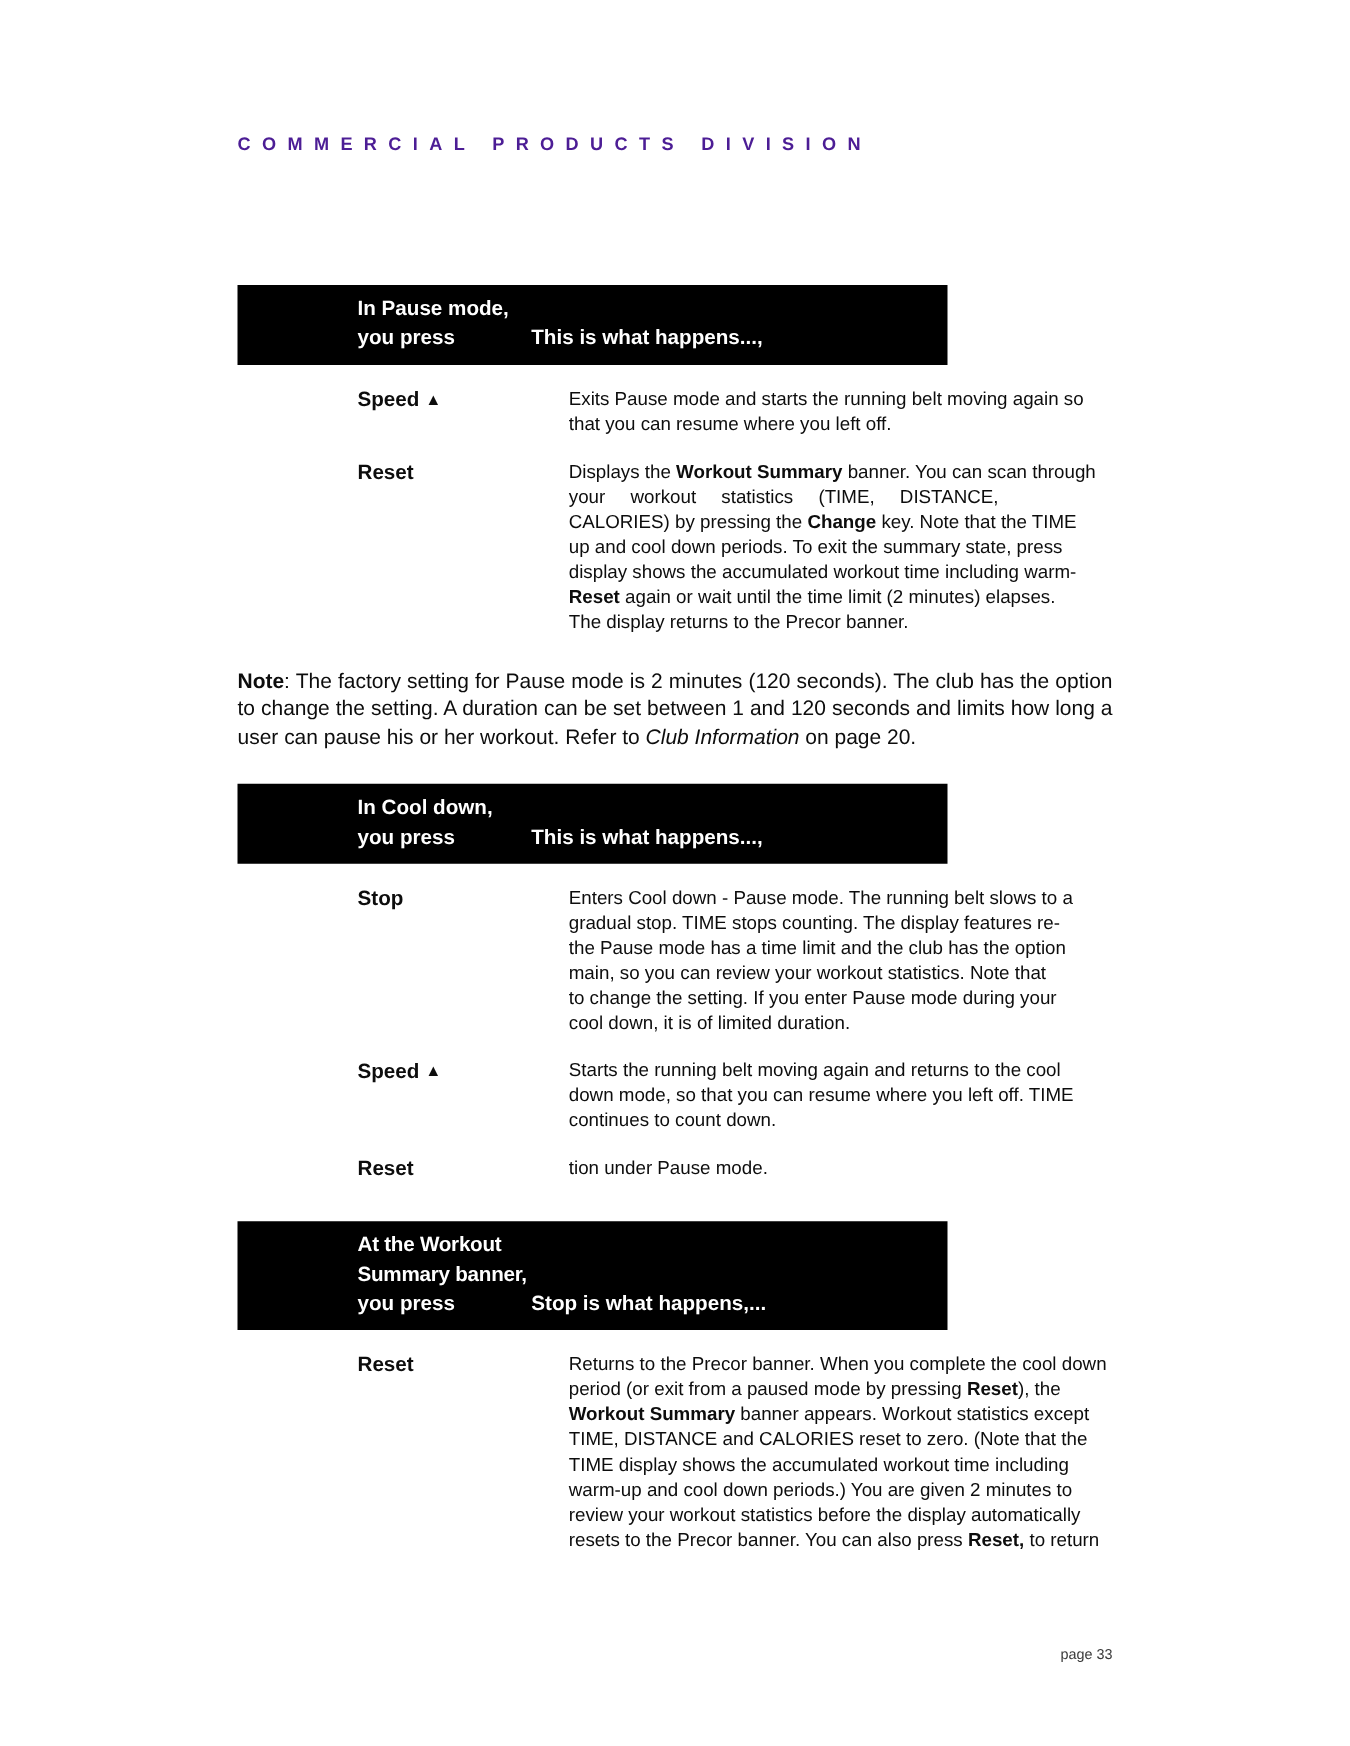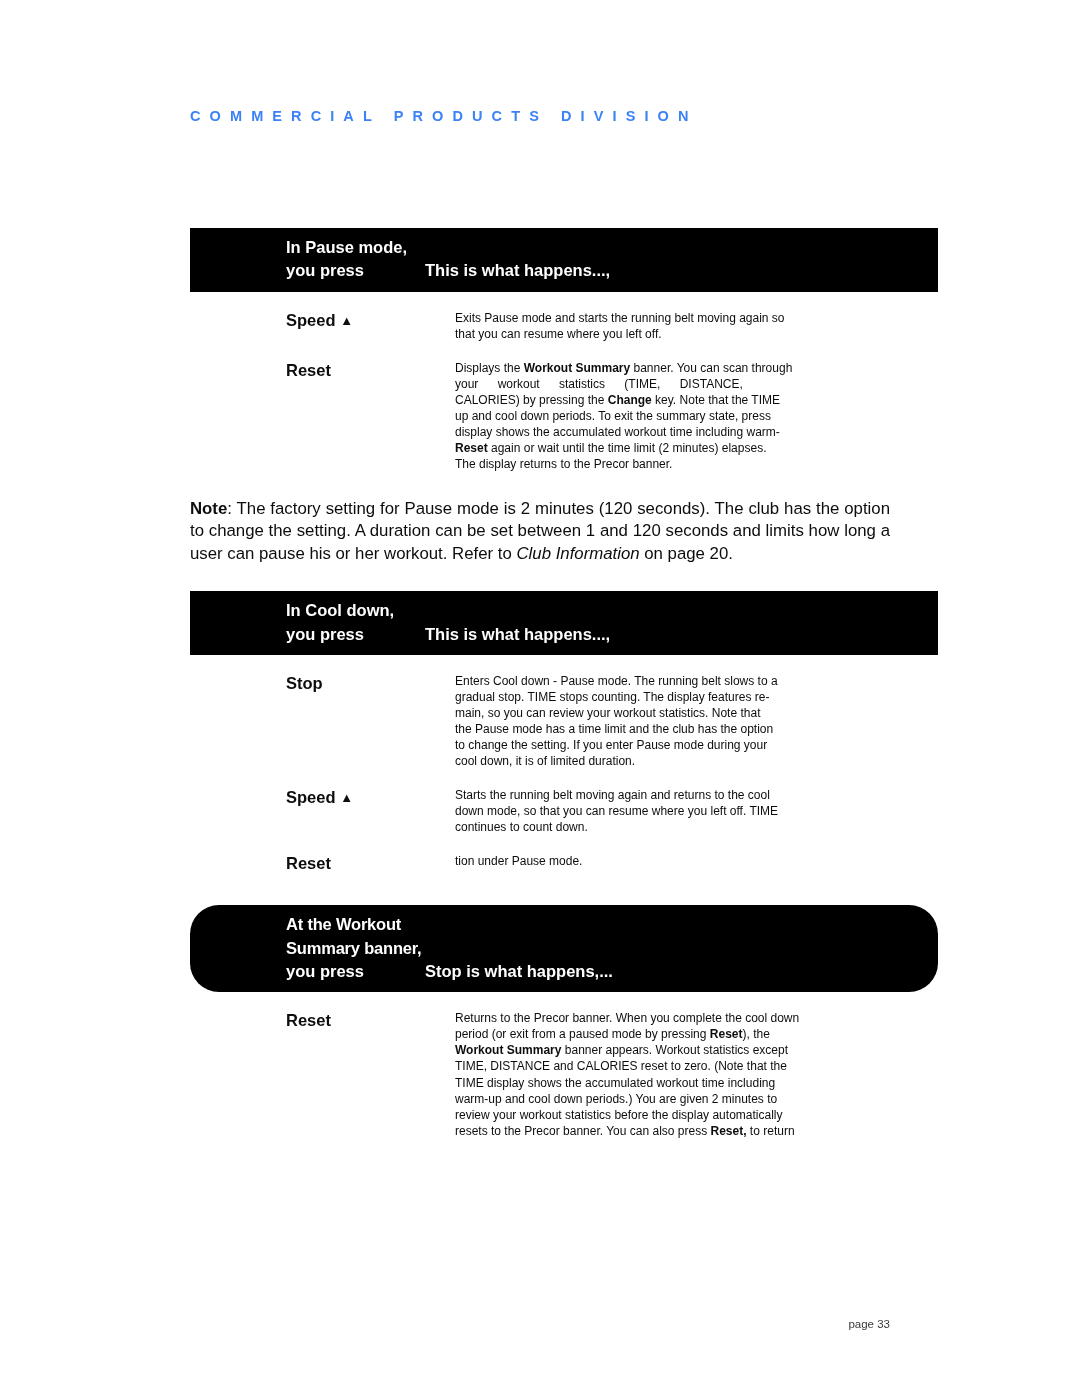--- a/index.html
+++ b/index.html
@@ -23,37 +23,37 @@
 
   
   .running-header {
     position: absolute;
     left: 190px;
     top: 108px;
     width: 710px;
     font-size: 14.5px;
     font-weight: bold;
     letter-spacing: 9.1px;
-    color: #3b82f6;
+    color: #4c1d95;
     white-space: nowrap;
   }
 
   
   .content {
     position: absolute;
     left: 190px;
     top: 228px;
     width: 700px;
   }
 
   
   .banner {
     background: #000000;
     color: #ffffff;
-    width: 748px;
+    width: 568px;
     box-sizing: border-box;
     padding: 8px 0 9px 0;
     font-size: 16.5px;
     font-weight: bold;
     line-height: 1.42;
   }
   .banner-line {
     display: flex;
     padding-left: 96px;
   }
@@ -78,39 +78,39 @@
     flex: 0 0 139px;
     padding-left: 96px;
     box-sizing: content-box;
     font-size: 16.5px;
     font-weight: bold;
     white-space: nowrap;
     line-height: 1.33;
   }
   .row-def {
     flex: 1 1 auto;
-    font-size: 12px;
+    font-size: 15px;
     line-height: 1.335;
     text-align: justify;
     text-justify: inter-word;
     hyphens: none;
   }
   .row-def p { margin: 0; }
 
   .tri {
     font-size: 13px;
     line-height: 1;
     position: relative;
     top: -1px;
   }
 
   
   .gap-note { margin-top: 26px; }
   .gap-banner { margin-top: 26px; }
-  .gap-banner2 { margin-top: 30px; border-radius: 29px; }
+  .gap-banner2 { margin-top: 30px; }
 
   .note-block {
     font-size: 16.8px;
     line-height: 1.335;
     text-align: justify;
     text-justify: inter-word;
     width: 700px;
   }
   .note-block p { margin: 0; }
 
@@ -192,22 +192,22 @@
         <span class="banner-key">you press</span>
         <span class="banner-val">This is what happens...,</span>
       </div>
     </div>
 
     <div class="row">
       <div class="row-term">Stop</div>
       <div class="row-def">
         <p><span>Enters Cool down - Pause mode. The running belt slows to a</span></p>
         <p><span>gradual stop. TIME stops counting. The display features re-</span></p>
+        <p><span>the Pause mode has a time limit and the club has the option</span></p>
         <p><span>main, so you can review your workout statistics. Note that</span></p>
-        <p><span>the Pause mode has a time limit and the club has the option</span></p>
         <p><span>to change the setting. If you enter Pause mode during your</span></p>
         <p><span>cool down, it is of limited duration.</span></p>
       </div>
     </div>
 
     <div class="row">
       <div class="row-term">
         <span>Speed</span>
         <span class="tri">▲</span>
       </div>

